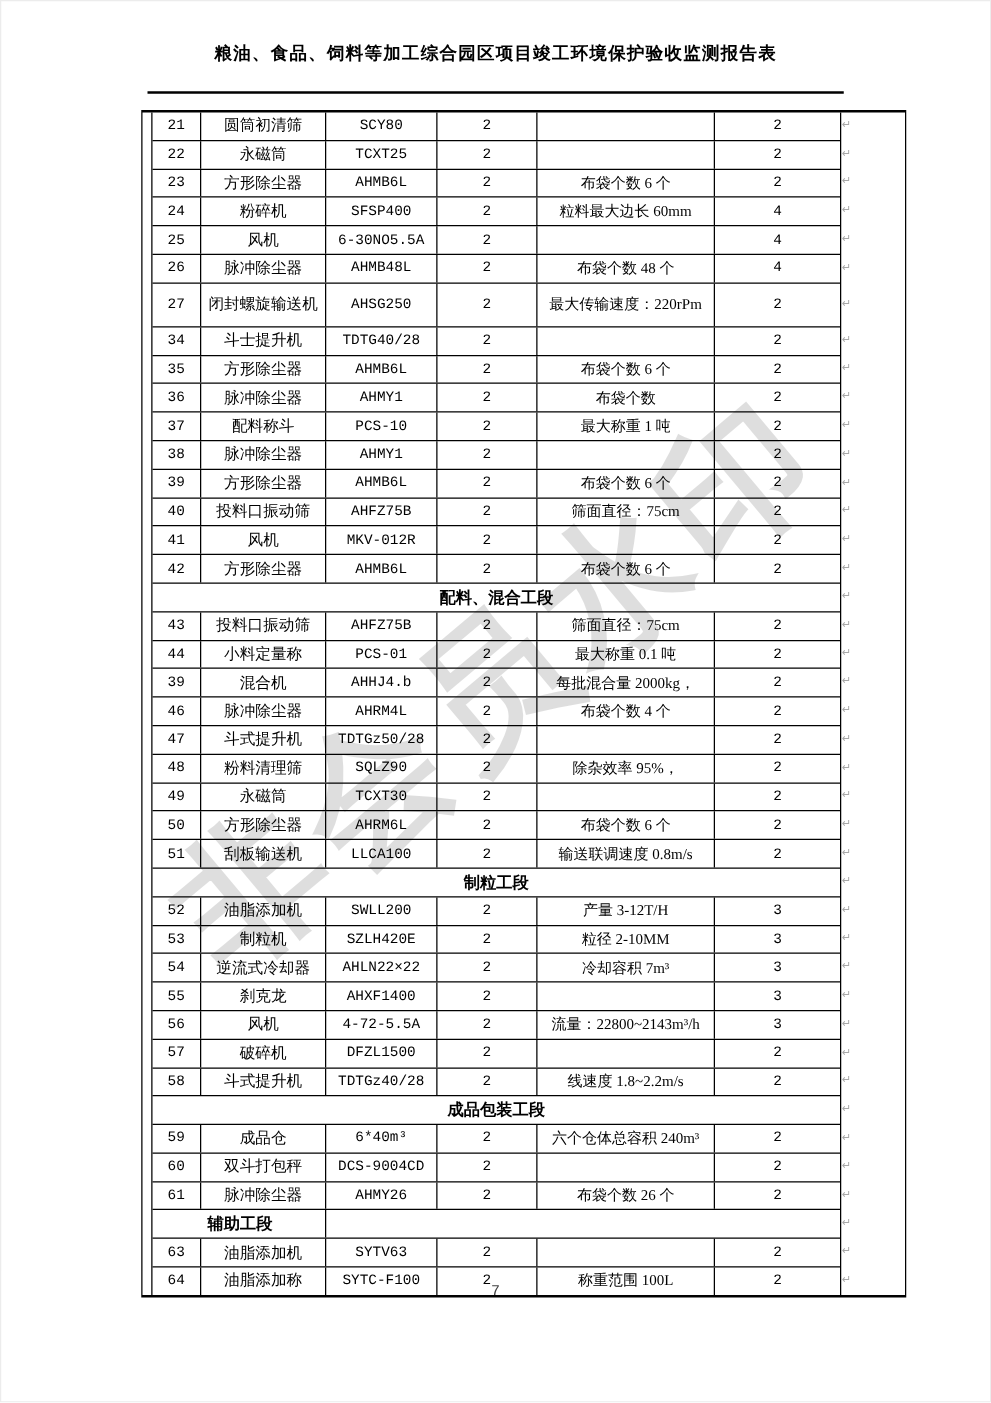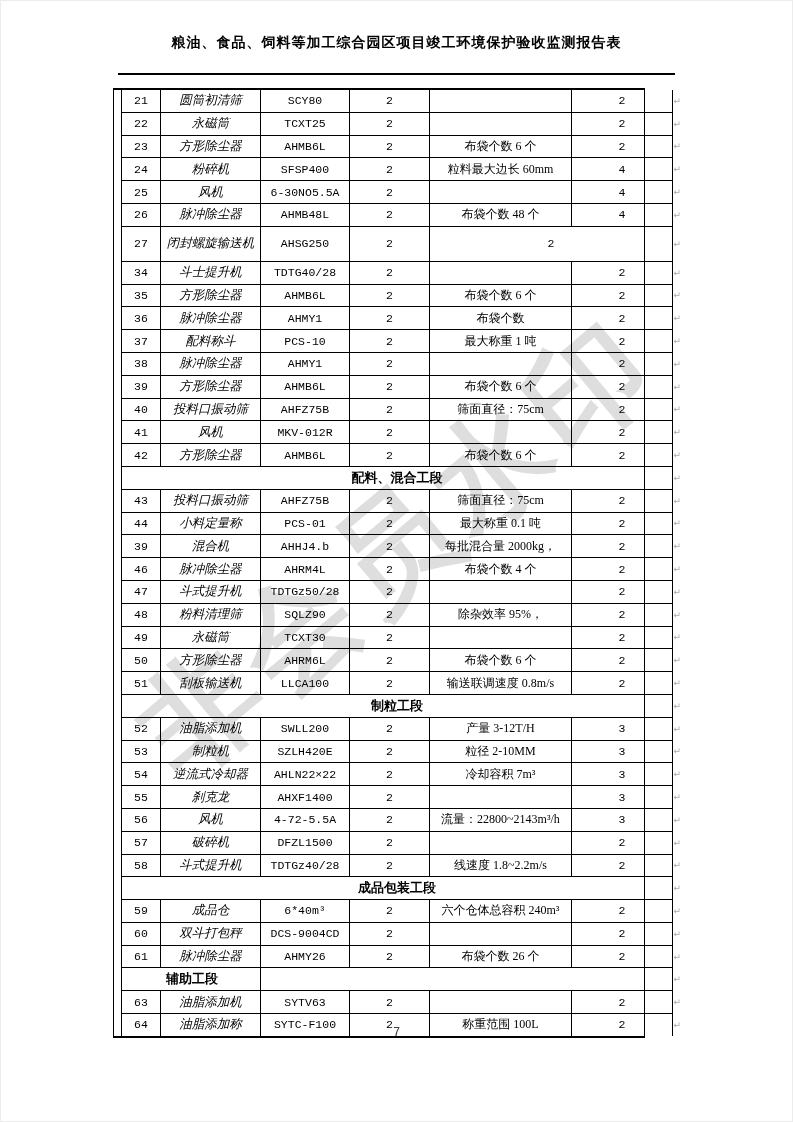--- a/index.html
+++ b/index.html
@@ -7,34 +7,34 @@
   .page{position:absolute;inset:0;background:#fff;overflow:hidden;box-shadow:inset 0 0 0 1px #ececec;}
 
   .doc-title{position:absolute;top:34px;left:0;width:100%;text-align:center;
     font-size:14px;font-weight:bold;letter-spacing:1px;z-index:2;}
   .title-rule{position:absolute;top:73px;left:118px;width:557px;border-top:2px solid #000;z-index:2;}
 
   .watermark{position:absolute;left:398px;top:548px;transform:translate(-50%,-50%) rotate(-40deg);
     font-size:118px;font-weight:bold;color:rgba(0,0,0,0.13);white-space:nowrap;letter-spacing:8px;
     z-index:1;pointer-events:none;}
 
-  .table-frame{position:absolute;left:113px;top:88px;width:532px;box-sizing:border-box;
+  .table-frame{position:absolute;left:113px;top:88px;width:612px;box-sizing:border-box;
     border-left:1px solid #000;border-right:1px solid #000;
     border-top:2.5px solid #000;border-bottom:2.5px solid #000;
     padding:0 7px;z-index:2;background:transparent;}
   .tbl{width:552px;box-sizing:border-box;border-left:1px solid #000;border-right:1px solid #000;}
 
   .row{display:flex;position:relative;height:21.8px;border-bottom:1px solid #000;align-items:stretch;background:transparent;}
   .row:last-child{border-bottom:none;}
   .row.tall{height:34px;}
 
   .cell{box-sizing:border-box;border-right:1px solid #000;display:flex;align-items:center;
     justify-content:center;font-size:12px;overflow:hidden;white-space:nowrap;}
   .c1{width:39px;}
-  .c2{width:100px;font-size:12.5px;font-style:italic;}
+  .c2{width:100px;font-size:12.5px;}
   .c3{width:89px;}
   .c4{width:80px;}
   .c5{width:142px;font-size:12px;}
   .c6{flex:1;border-right:none;}
   .mono{font-family:"Liberation Mono","DejaVu Sans Mono",monospace;font-size:11.5px;}
 
   .sec-cell{flex:1;display:flex;align-items:center;justify-content:center;
     font-weight:bold;font-size:13px;}
   .aux-cell{width:139px;box-sizing:border-box;border-right:1px solid #000;display:flex;align-items:center;
     padding-left:44px;font-weight:bold;font-size:13px;}
@@ -109,20 +109,21 @@
             <div class="cell c4 mono">2</div>
             <div class="cell c5">布袋个数 48 个</div>
             <div class="cell c6 mono">4</div>
             <span class="pmark">↵</span>
           </div>
           <div class="row tall">
             <div class="cell c1 mono">27</div>
             <div class="cell c2">闭封螺旋输送机</div>
             <div class="cell c3 mono">AHSG250</div>
             <div class="cell c4 mono">2</div>
+            <div class="cell c5">最大传输速度：220rPm</div>
             <div class="cell c6 mono">2</div>
             <span class="pmark">↵</span>
           </div>
           <div class="row">
             <div class="cell c1 mono">34</div>
             <div class="cell c2">斗士提升机</div>
             <div class="cell c3 mono">TDTG40/28</div>
             <div class="cell c4 mono">2</div>
             <div class="cell c5"></div>
             <div class="cell c6 mono">2</div>

